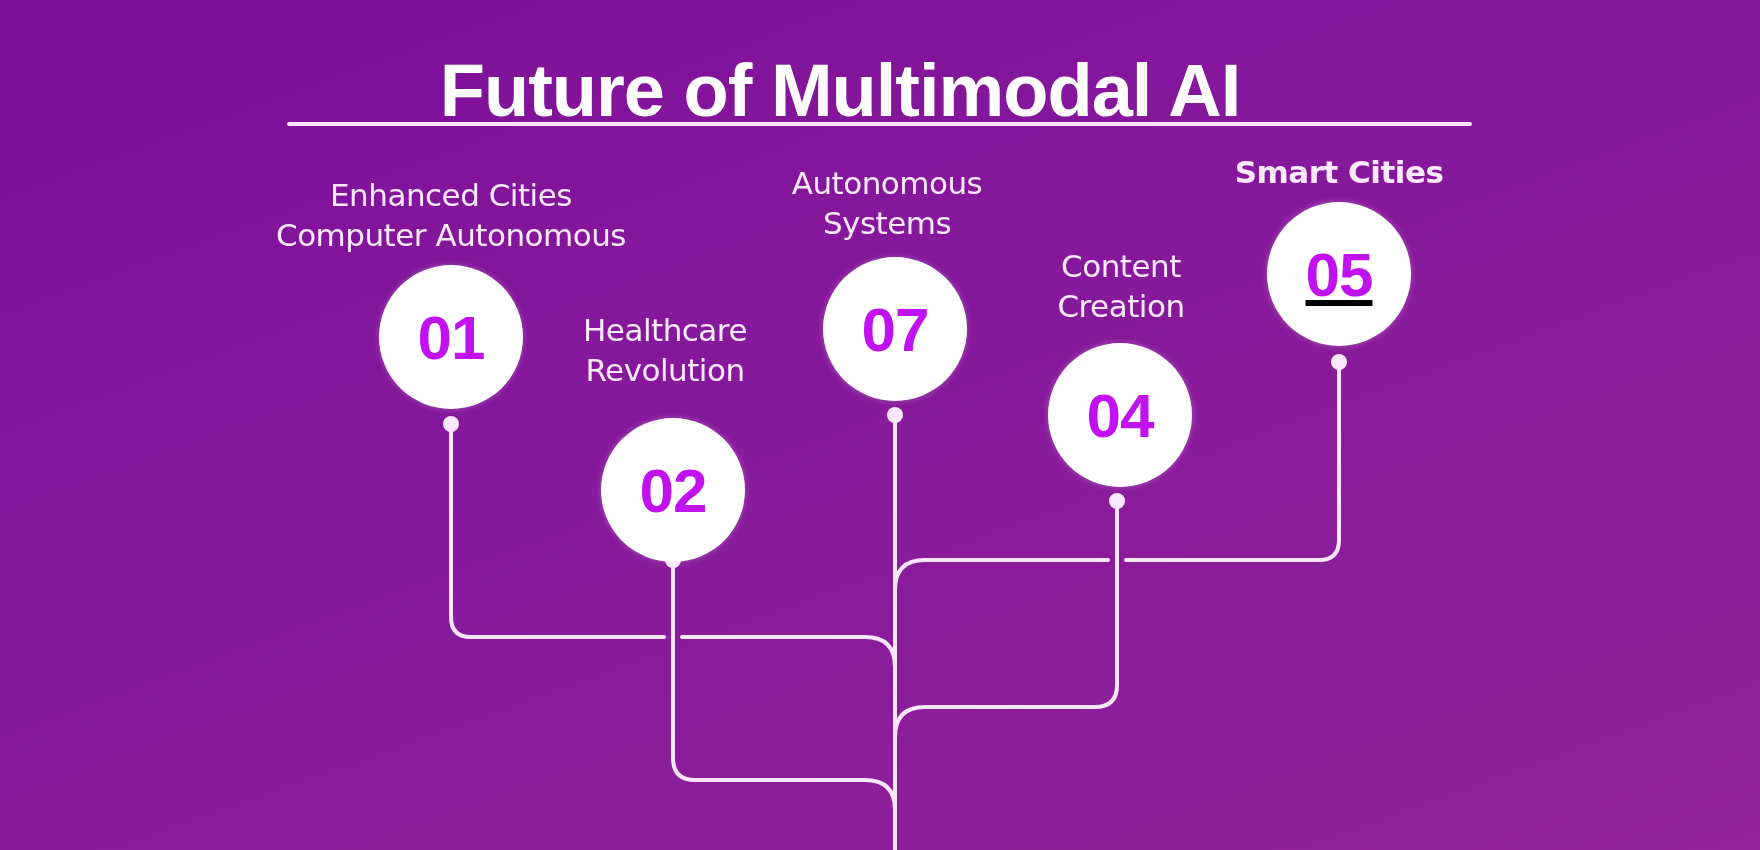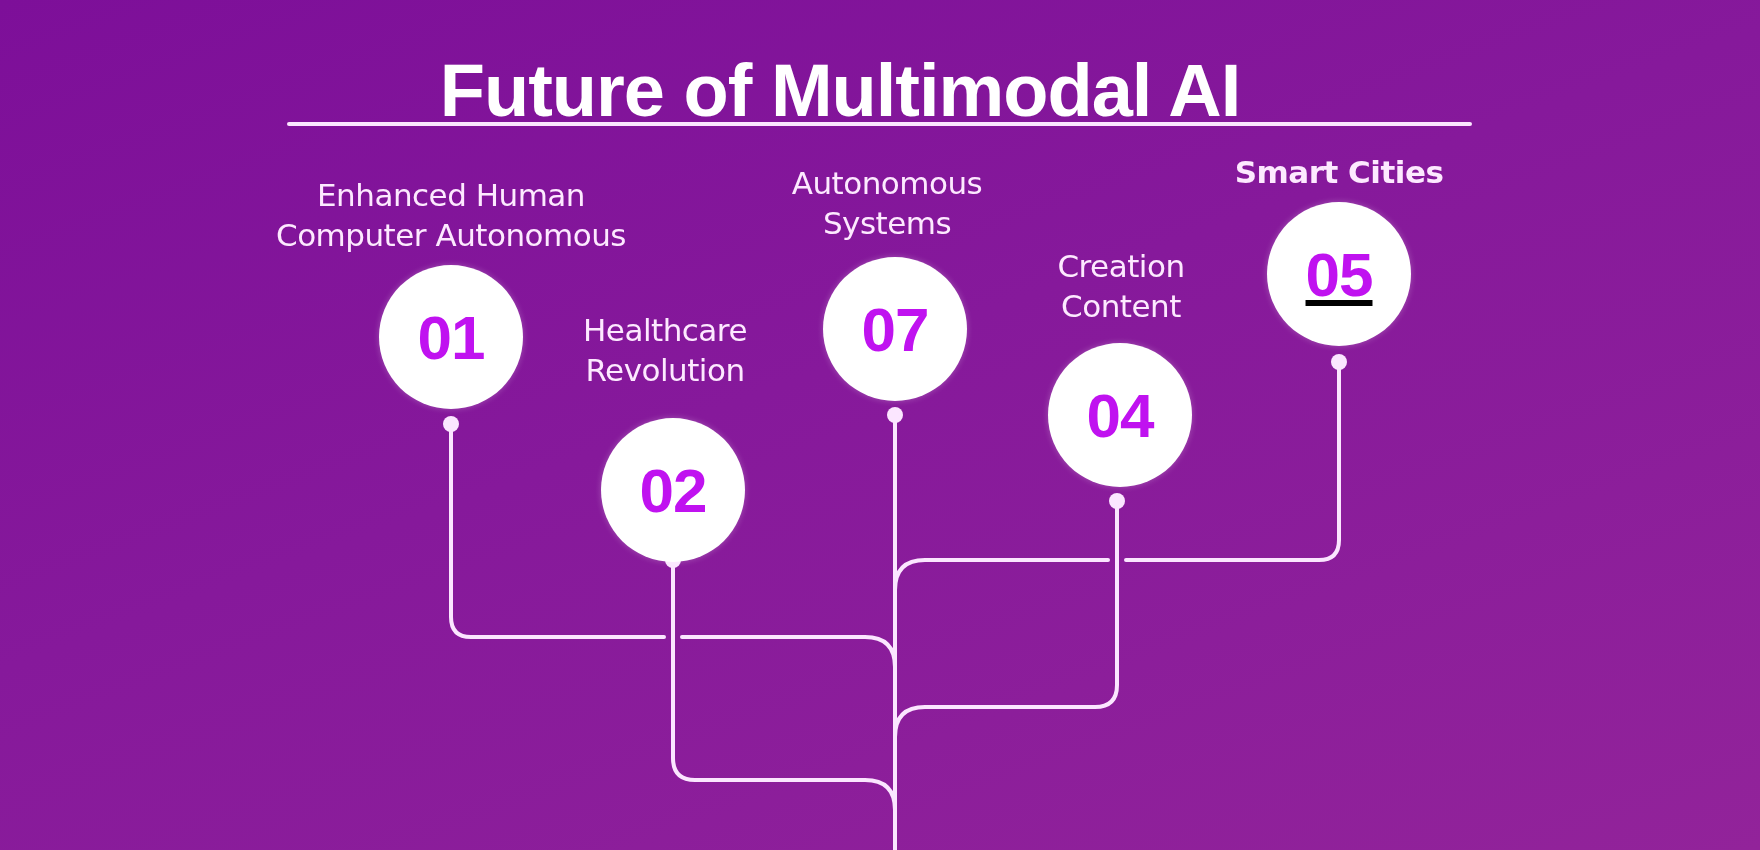--- a/index.html
+++ b/index.html
@@ -57,21 +57,21 @@
   <g fill="#fbe6ff">
     <circle cx="451" cy="424" r="8"></circle>
     <circle cx="673" cy="560" r="8"></circle>
     <circle cx="895" cy="415" r="8"></circle>
     <circle cx="1117" cy="501" r="8"></circle>
     <circle cx="1339" cy="362" r="8"></circle>
   </g>
 </svg>
 
 <div class="node-label" style="left:271px; top:175px;">
-  <span>Enhanced Human</span>
+  <span>Enhanced Cities</span>
   <span>Computer Autonomous</span>
 </div>
 <div class="node-circle" style="left:379px; top:265px;">
   <span class="node-number">01</span>
 </div>
 
 <div class="node-label" style="left:485px; top:310px;">
   <span>Healthcare</span>
   <span>Revolution</span>
 </div>
@@ -81,22 +81,22 @@
 
 <div class="node-label" style="left:707px; top:163px;">
   <span>Autonomous</span>
   <span>Systems</span>
 </div>
 <div class="node-circle" style="left:823px; top:257px;">
   <span class="node-number">07</span>
 </div>
 
 <div class="node-label" style="left:941px; top:246px;">
+  <span>Content</span>
   <span>Creation</span>
-  <span>Content</span>
 </div>
 <div class="node-circle" style="left:1048px; top:343px;">
   <span class="node-number">04</span>
 </div>
 
 <div class="node-label" style="left:1159px; top:152px;font-weight:bold;">
   <span>Smart Cities</span>
 </div>
 <div class="node-circle" style="left:1267px; top:202px;text-decoration:underline;">
   <span class="node-number">05</span>

